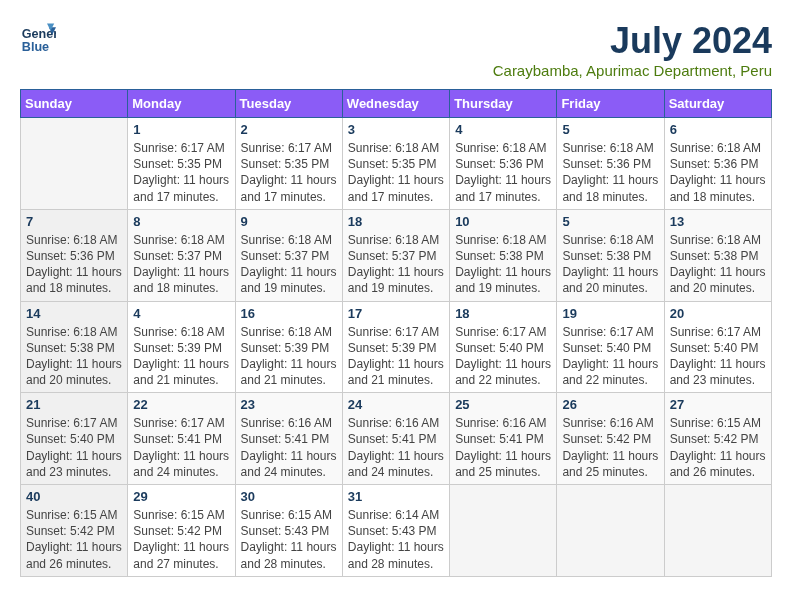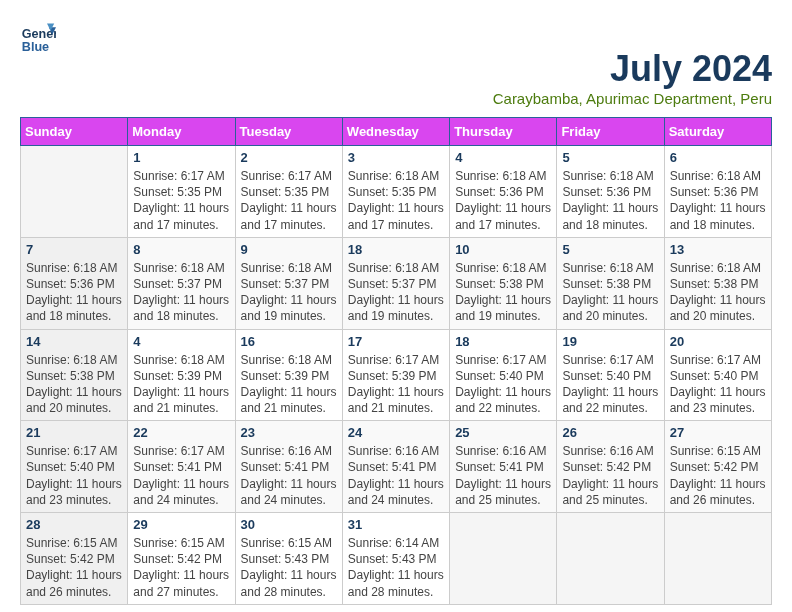--- a/index.html
+++ b/index.html
@@ -25,33 +25,32 @@
       width: 36px;
       height: 36px;
     }
     .title-block {
       text-align: right;
     }
     .month-year {
       font-size: 36px;
       font-weight: bold;
       color: #1a3a5c;
-      margin-top: 28px;
     }
     .location {
       font-size: 15px;
       color: #4d7c0f;
     }
     table {
       width: 100%;
       border-collapse: collapse;
       font-size: 11px;
     }
     thead tr th {
-      background-color: #d946ef;
+      background-color: #8b5cf6;
       color: #fff;
       padding: 6px 4px;
       text-align: left;
       font-size: 13px;
       font-weight: bold;
       border: 1px solid #2a6099;
     }
     tbody tr td {
       border: 1px solid #ccc;
       vertical-align: top;
@@ -231,21 +230,21 @@
           <span class="day-num">26</span>
           <div class="day-info">Sunrise: 6:16 AM<br>Sunset: 5:42 PM<br>Daylight: 11 hours and 25 minutes.</div>
         </td>
         <td>
           <span class="day-num">27</span>
           <div class="day-info">Sunrise: 6:15 AM<br>Sunset: 5:42 PM<br>Daylight: 11 hours and 26 minutes.</div>
         </td>
       </tr>
       <tr>
         <td>
-          <span class="day-num">28</span>
+          <span class="day-num">40</span>
           <div class="day-info">Sunrise: 6:15 AM<br>Sunset: 5:42 PM<br>Daylight: 11 hours and 26 minutes.</div>
         </td>
         <td>
           <span class="day-num">29</span>
           <div class="day-info">Sunrise: 6:15 AM<br>Sunset: 5:42 PM<br>Daylight: 11 hours and 27 minutes.</div>
         </td>
         <td>
           <span class="day-num">30</span>
           <div class="day-info">Sunrise: 6:15 AM<br>Sunset: 5:43 PM<br>Daylight: 11 hours and 28 minutes.</div>
         </td>

